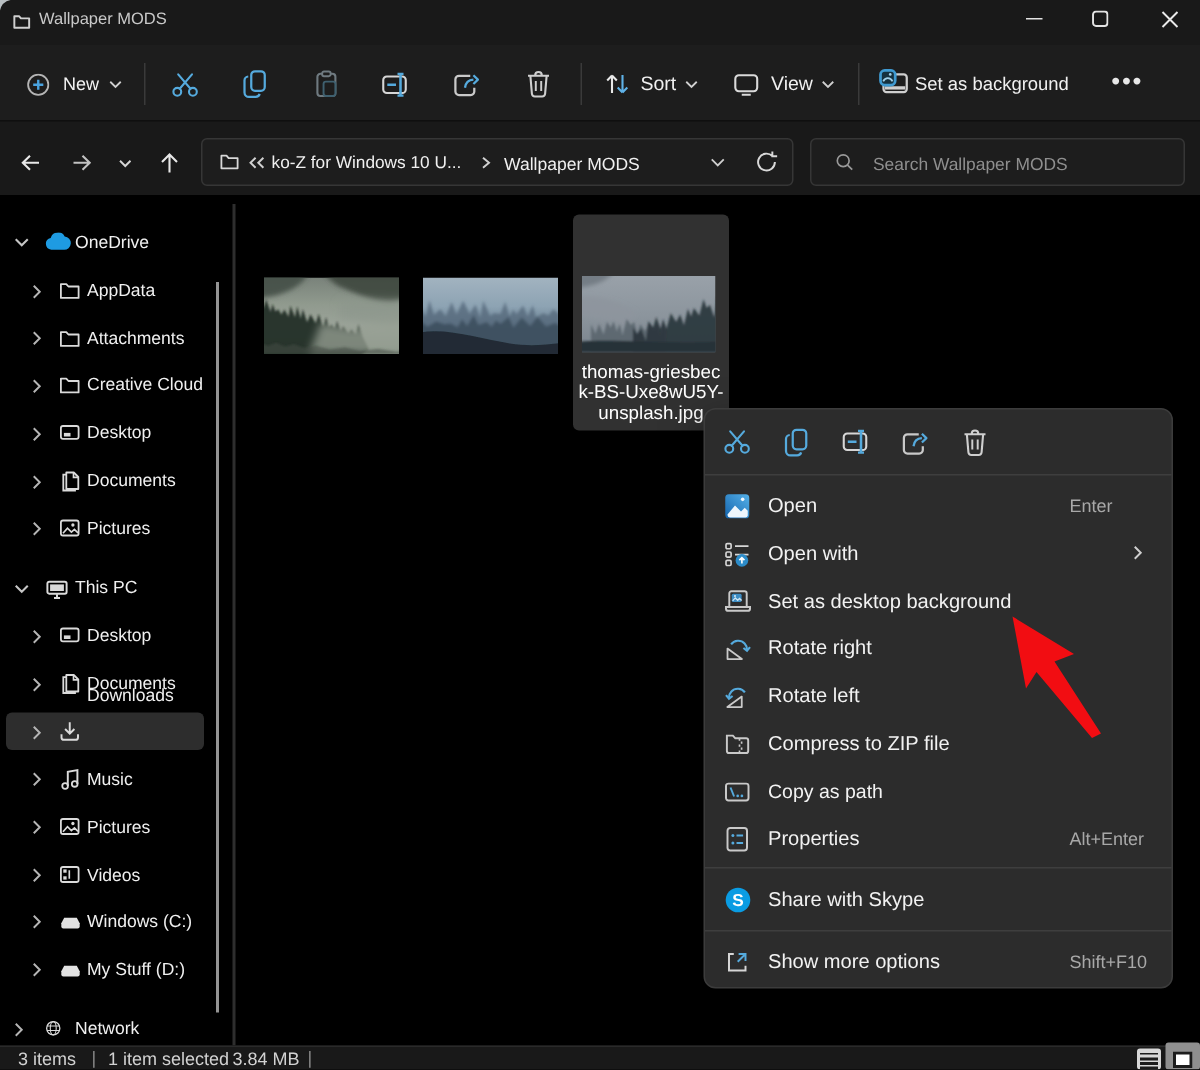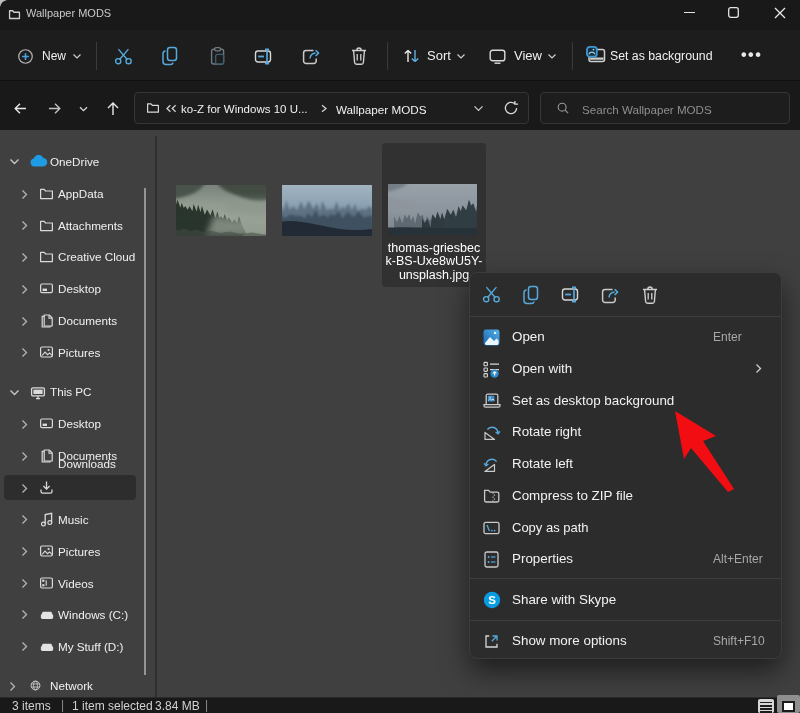--- a/index.html
+++ b/index.html
@@ -1,16 +1,16 @@
 <!DOCTYPE html>
 <html><head>
 <meta charset="utf-8">
 <style>
   html,body{margin:0;padding:0;background:#191919;}
-  #win{position:relative;width:800px;height:713px;background:#404040;overflow:hidden;
+  #win{position:relative;width:800px;height:713px;background:#000000;overflow:hidden;
        font-family:"Liberation Sans",sans-serif;color:#e8e8e8;}
   .abs{position:absolute;}
   svg{display:block;}
 </style>
 </head>
 <body>
 <div id="win">
   <svg class="abs" style="left:0;top:0;z-index:5" width="8" height="8" viewBox="0 0 8 8">
       <path d="M0 0 H7 Q1.2 1.2 0 7 Z" fill="#b9bfc2"></path>
     </svg>

